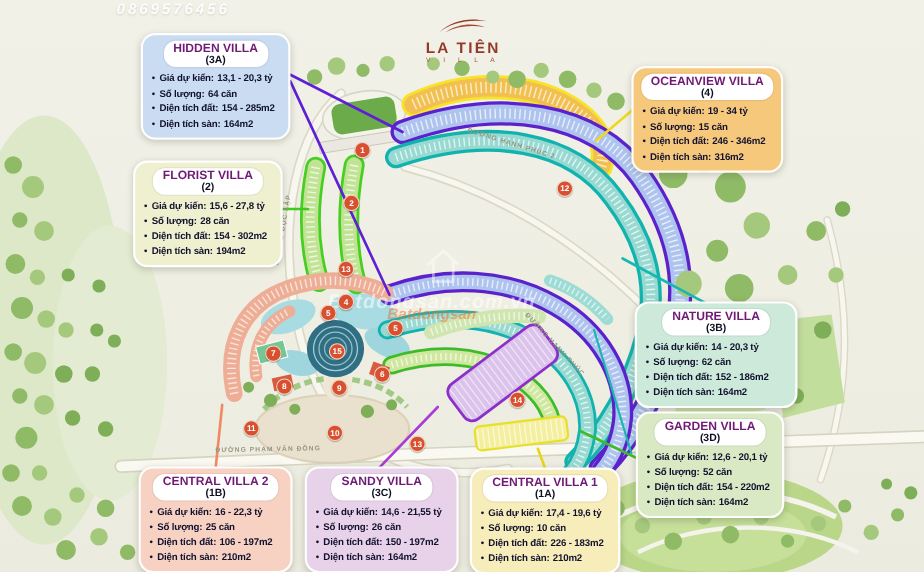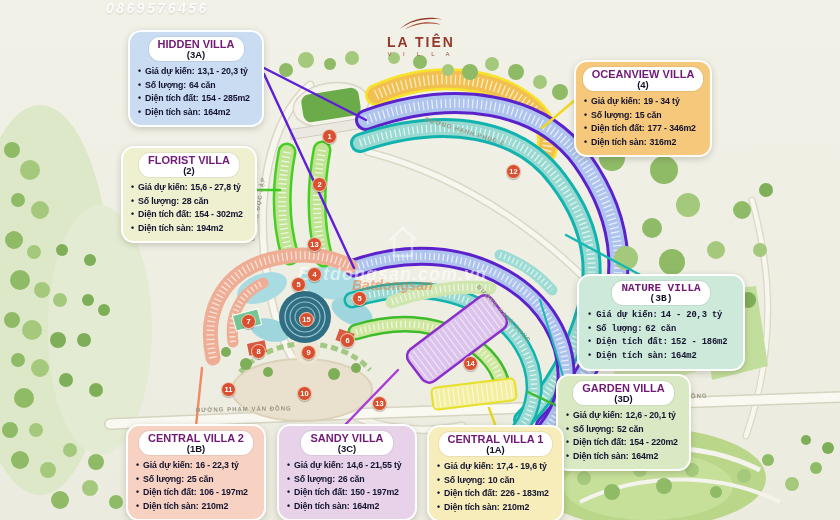--- a/index.html
+++ b/index.html
@@ -325,39 +325,39 @@
   </div>
 
   <div class="card" style="left: 574px; top: 60px; width: 138px; background: rgb(246, 200, 123);">
     <div class="pill">
       <div class="t">OCEANVIEW VILLA</div>
         <div class="c">(4)</div>
     </div>
     <ul>
       <li><span>Giá dự kiến:</span><span class="v">19 - 34 tỷ</span></li>
       <li><span>Số lượng:</span><span class="v">15 căn</span></li>
-      <li><span>Diện tích đất:</span><span class="v">177 - 346m2</span></li>
+      <li><span>Diện tích đất:</span><span class="v">246 - 346m2</span></li>
       <li><span>Diện tích sàn:</span><span class="v">316m2</span></li>
     </ul>
   </div>
 
-  <div class="card" style="left: 577px; top: 274px; width: 168px; background: rgb(205, 233, 218); font-family: Liberation Mono, monospace;">
+  <div class="card" style="left: 577px; top: 274px; width: 148px; background: rgb(205, 233, 218);">
     <div class="pill">
       <div class="t">NATURE VILLA</div>
         <div class="c">(3B)</div>
     </div>
     <ul>
       <li><span>Giá dự kiến:</span><span class="v">14 - 20,3 tỷ</span></li>
       <li><span>Số lượng:</span><span class="v">62 căn</span></li>
       <li><span>Diện tích đất:</span><span class="v">152 - 186m2</span></li>
       <li><span>Diện tích sàn:</span><span class="v">164m2</span></li>
     </ul>
   </div>
 
-  <div class="card" style="left: 556px; top: 374px; width: 135px; background: rgb(216, 233, 196);">
+  <div class="card" style="left: 578px; top: 374px; width: 135px; background: rgb(216, 233, 196);">
     <div class="pill">
       <div class="t">GARDEN VILLA</div>
         <div class="c">(3D)</div>
     </div>
     <ul>
       <li><span>Giá dự kiến:</span><span class="v">12,6 - 20,1 tỷ</span></li>
       <li><span>Số lượng:</span><span class="v">52 căn</span></li>
       <li><span>Diện tích đất:</span><span class="v">154 - 220m2</span></li>
       <li><span>Diện tích sàn:</span><span class="v">164m2</span></li>
     </ul>

